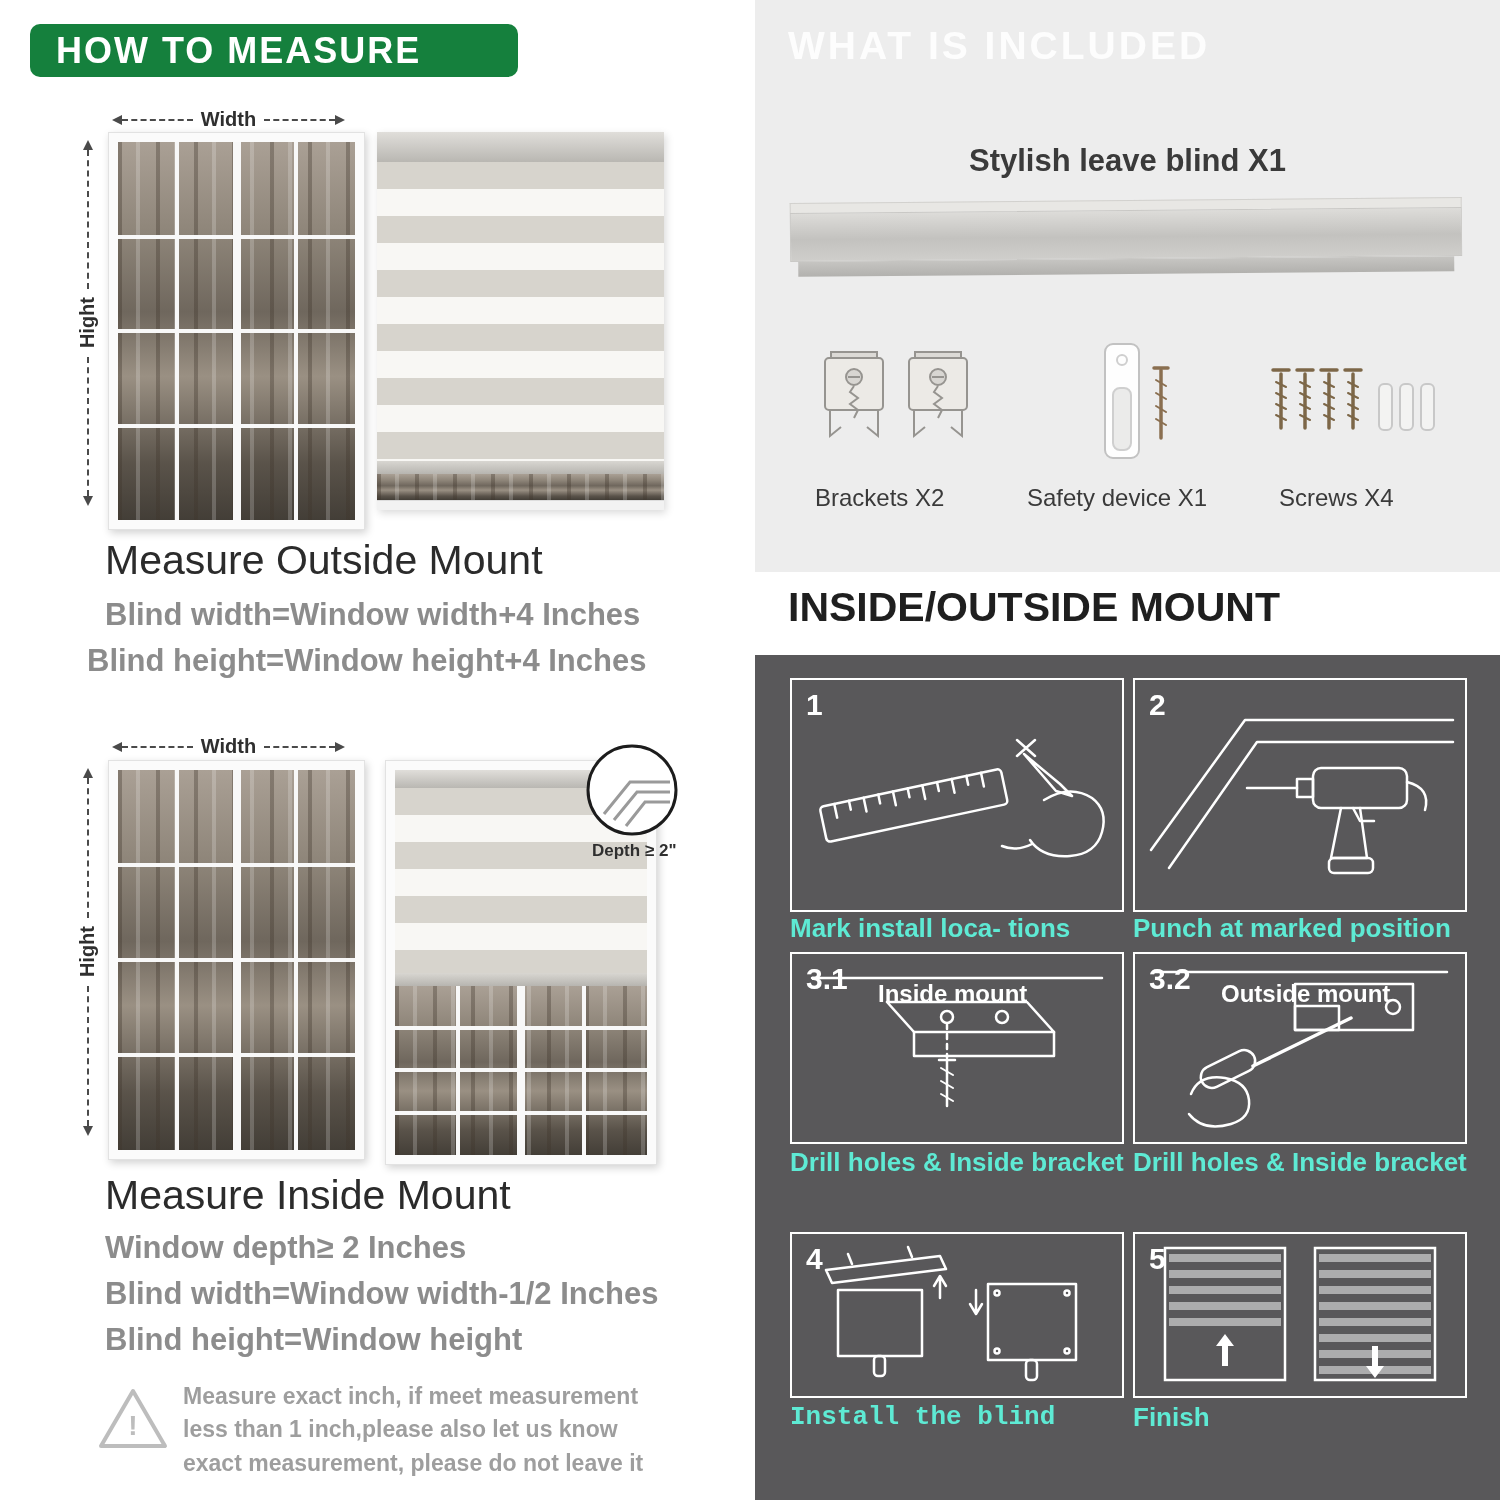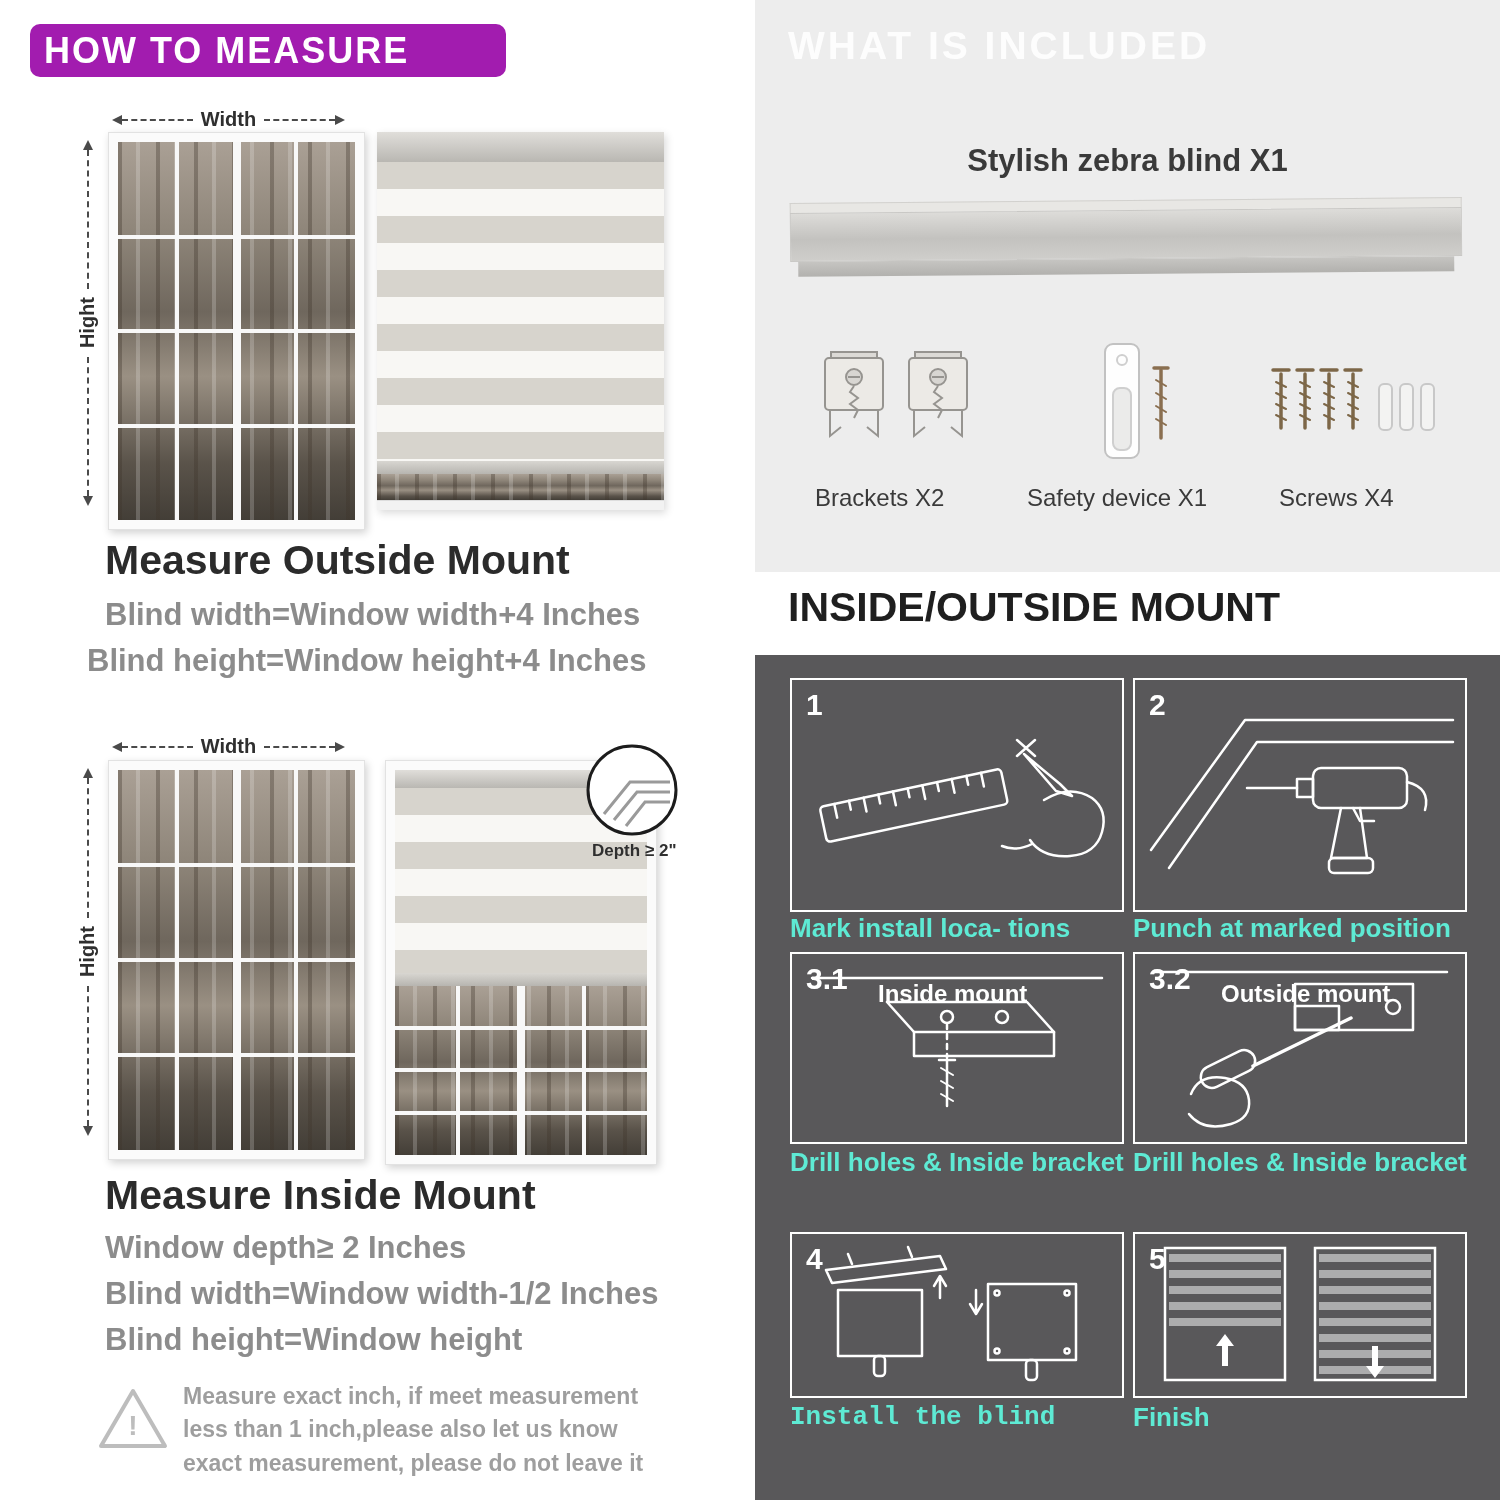--- a/index.html
+++ b/index.html
@@ -1,22 +1,22 @@
 <!DOCTYPE html>
 <html><head>
 <meta charset="utf-8">
 <style>
   html,body{margin:0;padding:0;background:#fff;}
   #canvas{position:relative;width:1500px;height:1500px;background:#fff;font-family:"Liberation Sans",sans-serif;overflow:hidden;}
   .abs{position:absolute;}
 
   
-  .pill{left:30px;top:24px;width:462px;height:53px;background:#a21caf;border-radius:10px;color:#fff;
-        font-size:36px;font-weight:bold;letter-spacing:2px;display:flex;align-items:center;padding-left:14px;}
-  .sec-title{font-size:41px;font-weight:bold;color:#2b2b2b;}
+  .pill{left:30px;top:24px;width:462px;height:53px;background:#15803d;border-radius:10px;color:#fff;
+        font-size:36px;font-weight:bold;letter-spacing:2px;display:flex;align-items:center;padding-left:26px;}
+  .sec-title{font-size:41px;font-weight:normal;color:#2b2b2b;}
   .formula{font-size:31px;font-weight:bold;color:#8c8c8c;}
 
   .dim-h{display:flex;align-items:center;color:#2f2f2f;font-size:20px;font-weight:bold;}
   .dl{flex:1;border-top:2px dashed #4a4a4a;height:0;}
   .dim-t{padding:0 8px;white-space:nowrap;}
   .ah{width:0;height:0;flex:none;}
   .al{border-top:5px solid transparent;border-bottom:5px solid transparent;border-right:10px solid #4a4a4a;}
   .ar{border-top:5px solid transparent;border-bottom:5px solid transparent;border-left:10px solid #4a4a4a;}
   .dim-v{display:flex;flex-direction:column;align-items:center;color:#2f2f2f;}
   .dvl{flex:1;border-left:2px dashed #4a4a4a;width:0;}
@@ -151,21 +151,21 @@
   <div class="abs" style="left:96px;top:1386px;width:74px;height:66px;">
     <svg width="74" height="66" viewBox="0 0 74 66">
       <path d="M37 5 L69 60 H5 Z" fill="none" stroke="#bdbdbd" stroke-width="4" stroke-linejoin="round"></path>
     </svg>
     <span style="position:absolute;left:0;top:24px;width:100%;text-align:center;font-size:28px;font-weight:bold;color:#bdbdbd;">!</span>
   </div>
   <div class="abs note" style="left:183px;top:1380px;width:478px;">Measure exact inch, if meet measurement less than 1 inch,please also let us know exact measurement, please do not leave it</div>
 
   <div class="abs inc-panel">
     <div class="inc-header">WHAT IS INCLUDED</div>
-    <div class="product-label">Stylish zebra blind X1</div>
+    <div class="product-label">Stylish leave blind X1</div>
 
     <div class="rail">
       <div class="rail-top"></div>
       <div class="rail-face"></div>
       <div class="rail-lip"></div>
     </div>
 
     <div style="position:absolute;left:66px;top:350px;display:flex;gap:18px;">
       <svg width="66" height="100" viewBox="0 0 66 100">
         <g stroke="#969490" stroke-width="2" fill="#eceae6">

